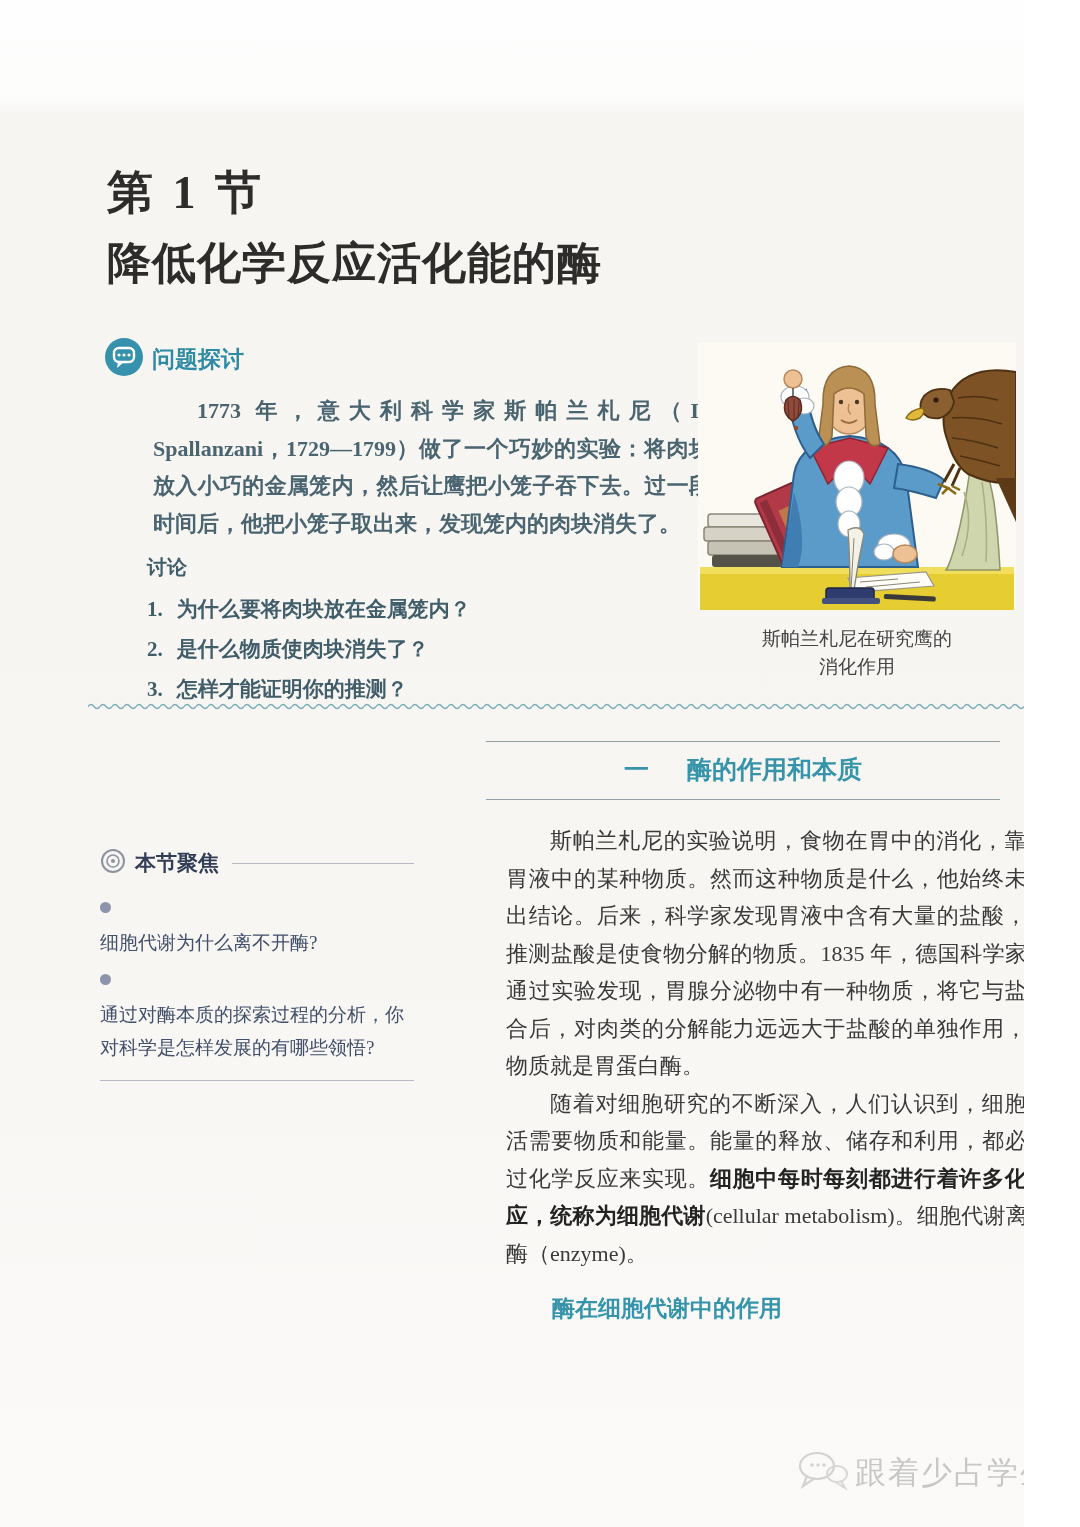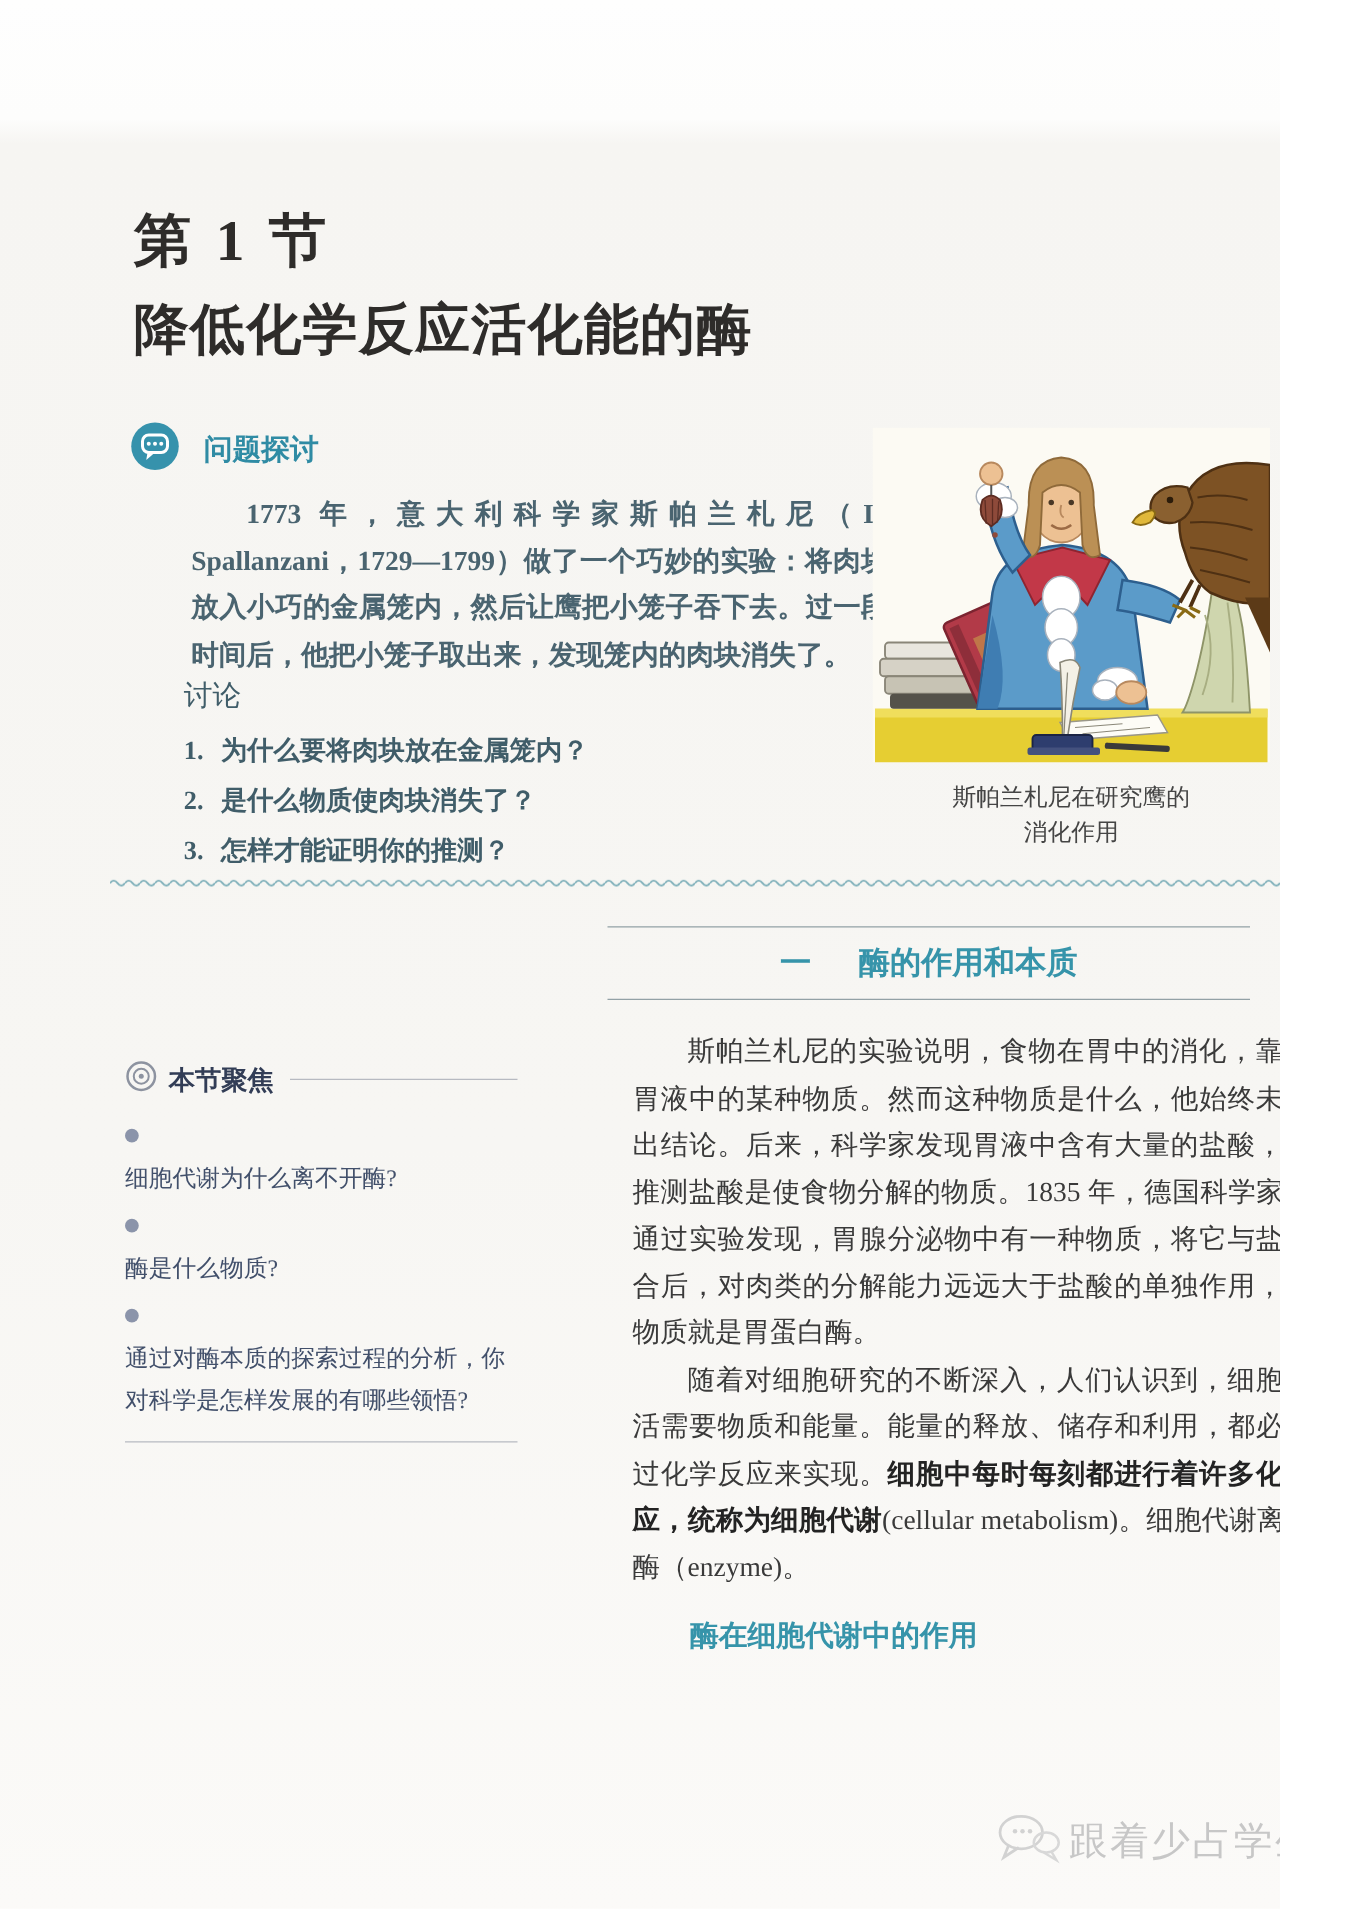--- a/index.html
+++ b/index.html
@@ -10,29 +10,29 @@
   }
   .page {
     position:relative; width:1024px; height:1527px; overflow:hidden;
     background:linear-gradient(#fefefe 0px, #fdfdfc 95px, #f6f5f2 115px, #f7f6f3 60%, #fbfaf8 100%);
   }
   
   .title-block { position:absolute; left:107px; top:162px; color:#2e2c2a; }
   .title-line1 { font-size:46px; font-weight:700; letter-spacing:4px; }
   .title-line2 { font-size:44px; font-weight:700; letter-spacing:1px; margin-top:10px; }
   
-  .qt-header { position:absolute; left:104px; top:337px; display:flex; align-items:center; gap:19px; }
+  .qt-header { position:absolute; left:104px; top:337px; display:flex; align-items:center; gap:8px; }
   .qt-label { font-family:"Liberation Sans","DejaVu Sans",sans-serif; font-weight:700; font-size:23px; color:#2f8ba4; }
   .qt-body {
     position:absolute; left:108px; top:392px; width:558px;
     font-size:22px; line-height:37.5px; color:#4a6470;
     text-indent:2em; text-align:justify; font-weight:700;margin-left:45px;
   }
   .discussion { position:absolute; left:147px; top:541px; color:#405d69; }
-  .disc-label { font-size:23px; font-weight:400; }
+  .disc-label { font-size:20px; font-weight:700;margin-top:13px; }
   .q-row { display:flex; gap:14px; font-size:21px; font-weight:600; margin-top:16px; line-height:24px; }
   
   .figure { position:absolute; left:698px; top:342px; width:318px; }
   .figure svg { display:block; }
   .figcaption { margin-top:15px; text-align:center; font-size:19px; line-height:28px; color:#454545; }
   
   .wavy { position:absolute; left:88px; top:700px; }
   
   .sec-header {
     position:absolute; left:486px; top:741px; width:514px;
@@ -223,24 +223,20 @@
           <circle cx="13" cy="13" r="2" fill="#8d93a0"></circle>
         </svg>
       </span>
       <span class="focus-title">本节聚焦</span>
       <span class="focus-dash"></span>
     </div>
     <ul class="focus-items">
       <li>
         <span class="bullet"></span>
         <span>细胞代谢为什么离不开酶?</span>
-      </li>
-      <li>
-        <span class="bullet"></span>
-        <span>酶是什么物质?</span>
       </li>
       <li>
         <span class="bullet"></span>
         <span>通过对酶本质的探索过程的分析，你对科学是怎样发展的有哪些领悟?</span>
       </li>
     </ul>
     <div class="focus-rule"></div>
   </aside>
 
   <main class="col">

